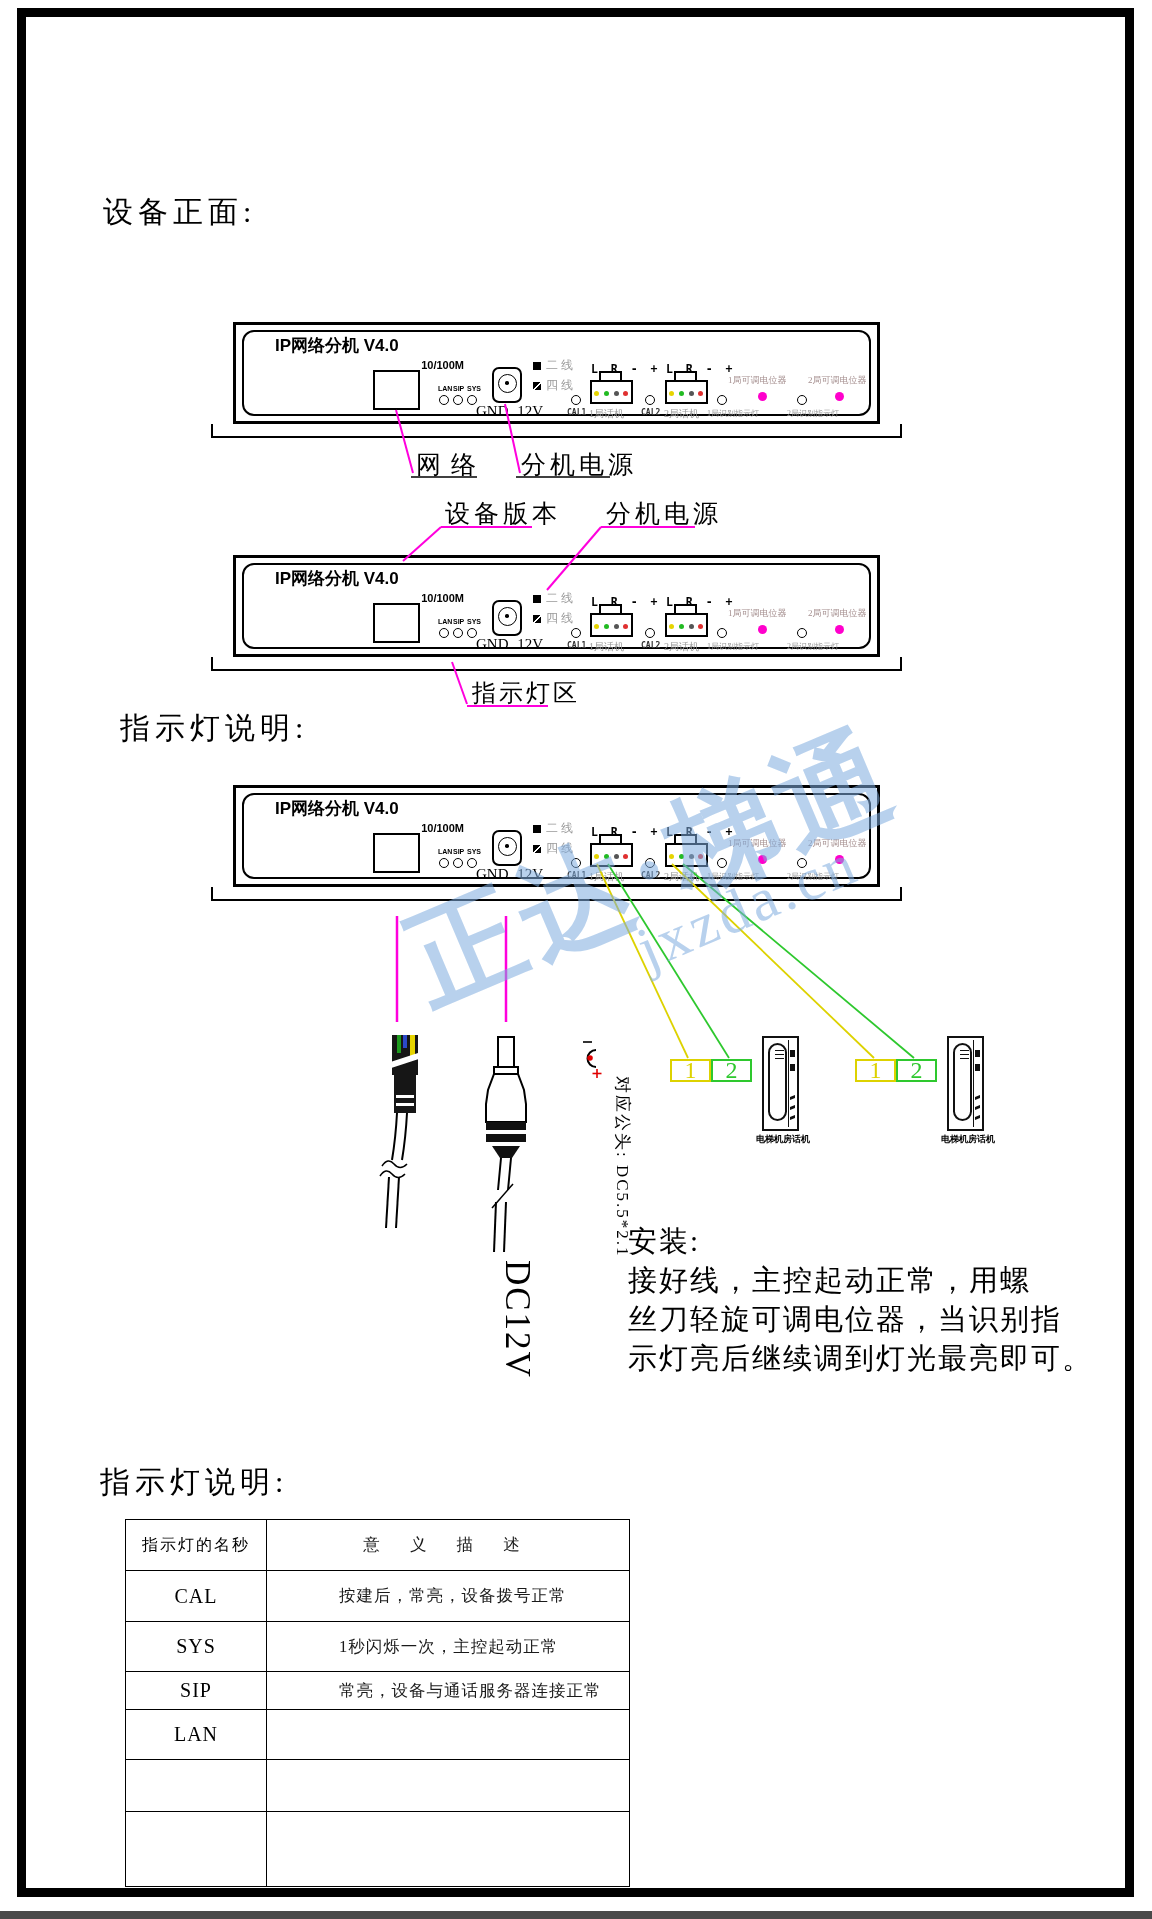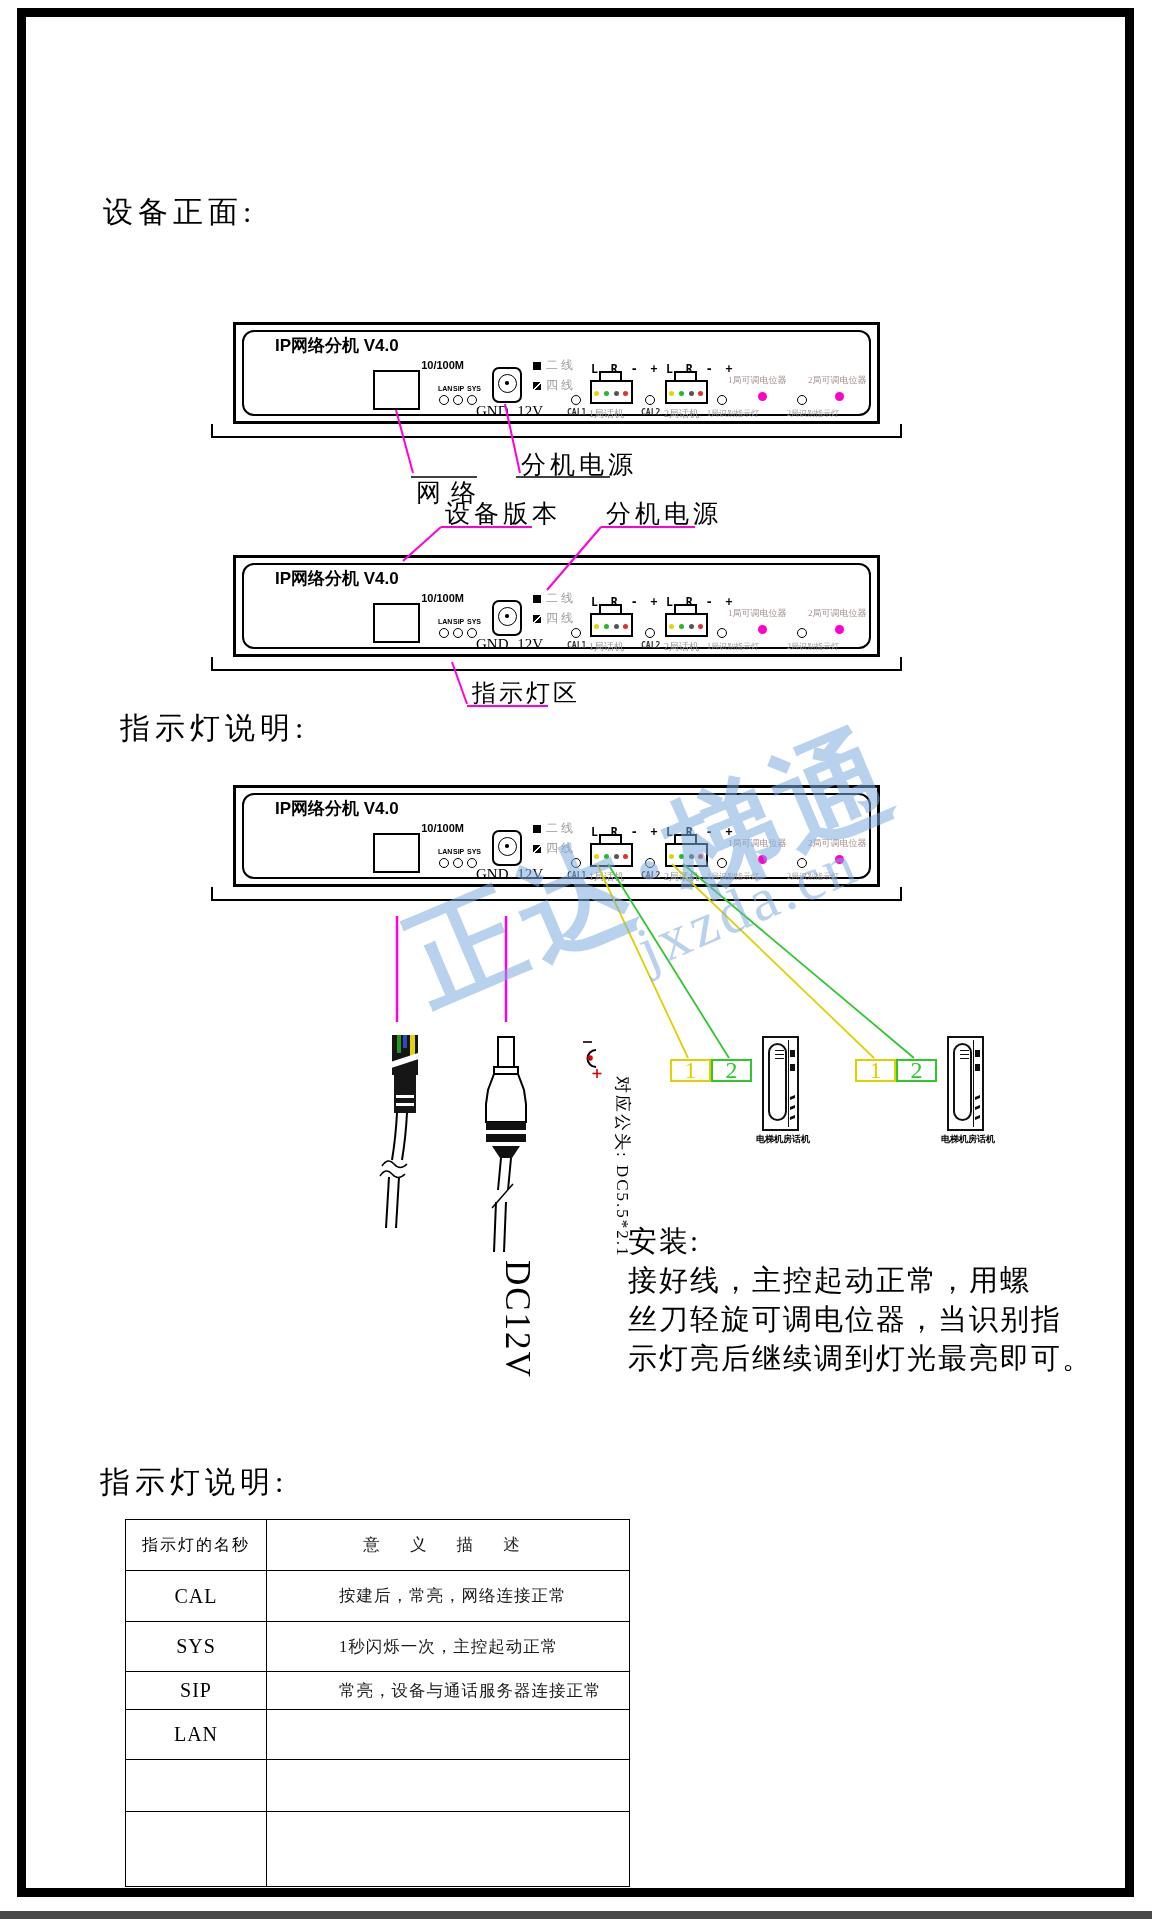--- a/index.html
+++ b/index.html
@@ -264,21 +264,21 @@
   <div class="circle" style="left:484px;top:73px"></div>
   <div class="idlbl" style="left:474px">1局识别指示灯</div>
   <div class="potdot" style="left:525px"></div>
   <div class="potlbl" style="left:495px">1局可调电位器</div>
   <div class="circle" style="left:564px;top:73px"></div>
   <div class="idlbl" style="left:554px">2局识别指示灯</div>
   <div class="potdot" style="left:602px"></div>
   <div class="potlbl" style="left:575px">2局可调电位器</div>
 </div>
 
-  <div class="note" style="left:416px;top:476px;letter-spacing:10px">网络</div>
+  <div class="note" style="left:416px;top:448px;letter-spacing:10px">网络</div>
   <div class="note" style="left:521px;top:448px">分机电源</div>
   <div class="note" style="left:445px;top:497px">设备版本</div>
   <div class="note" style="left:606px;top:497px">分机电源</div>
   <div class="note" style="left:472px;top:677px;font-size:24px;letter-spacing:3px">指示灯区</div>
 
   <div class="rj45plug">
     <div class="rjtop">
       <div class="w1"></div>
       <div class="w2"></div>
       <div class="w3"></div>
@@ -330,21 +330,21 @@
     <div>示灯亮后继续调到灯光最亮即可。</div>
   </div>
 
   <div class="abs" id="ledtable">
     <div class="trow thdr" style="height:50px">
       <div class="tname">指示灯的名秒</div>
       <div class="tdesc">意 义 描 述</div>
     </div>
     <div class="trow" style="height:50px">
       <div class="tname">CAL</div>
-      <div class="tdesc">按建后，常亮，网络连接正常</div>
+      <div class="tdesc">按建后，常亮，设备拨号正常</div>
     </div>
     <div class="trow" style="height:49px">
       <div class="tname">SYS</div>
       <div class="tdesc">1秒闪烁一次，主控起动正常</div>
     </div>
     <div class="trow" style="height:37px">
       <div class="tname">SIP</div>
       <div class="tdesc">常亮，设备与通话服务器连接正常</div>
     </div>
     <div class="trow" style="height:49px">

